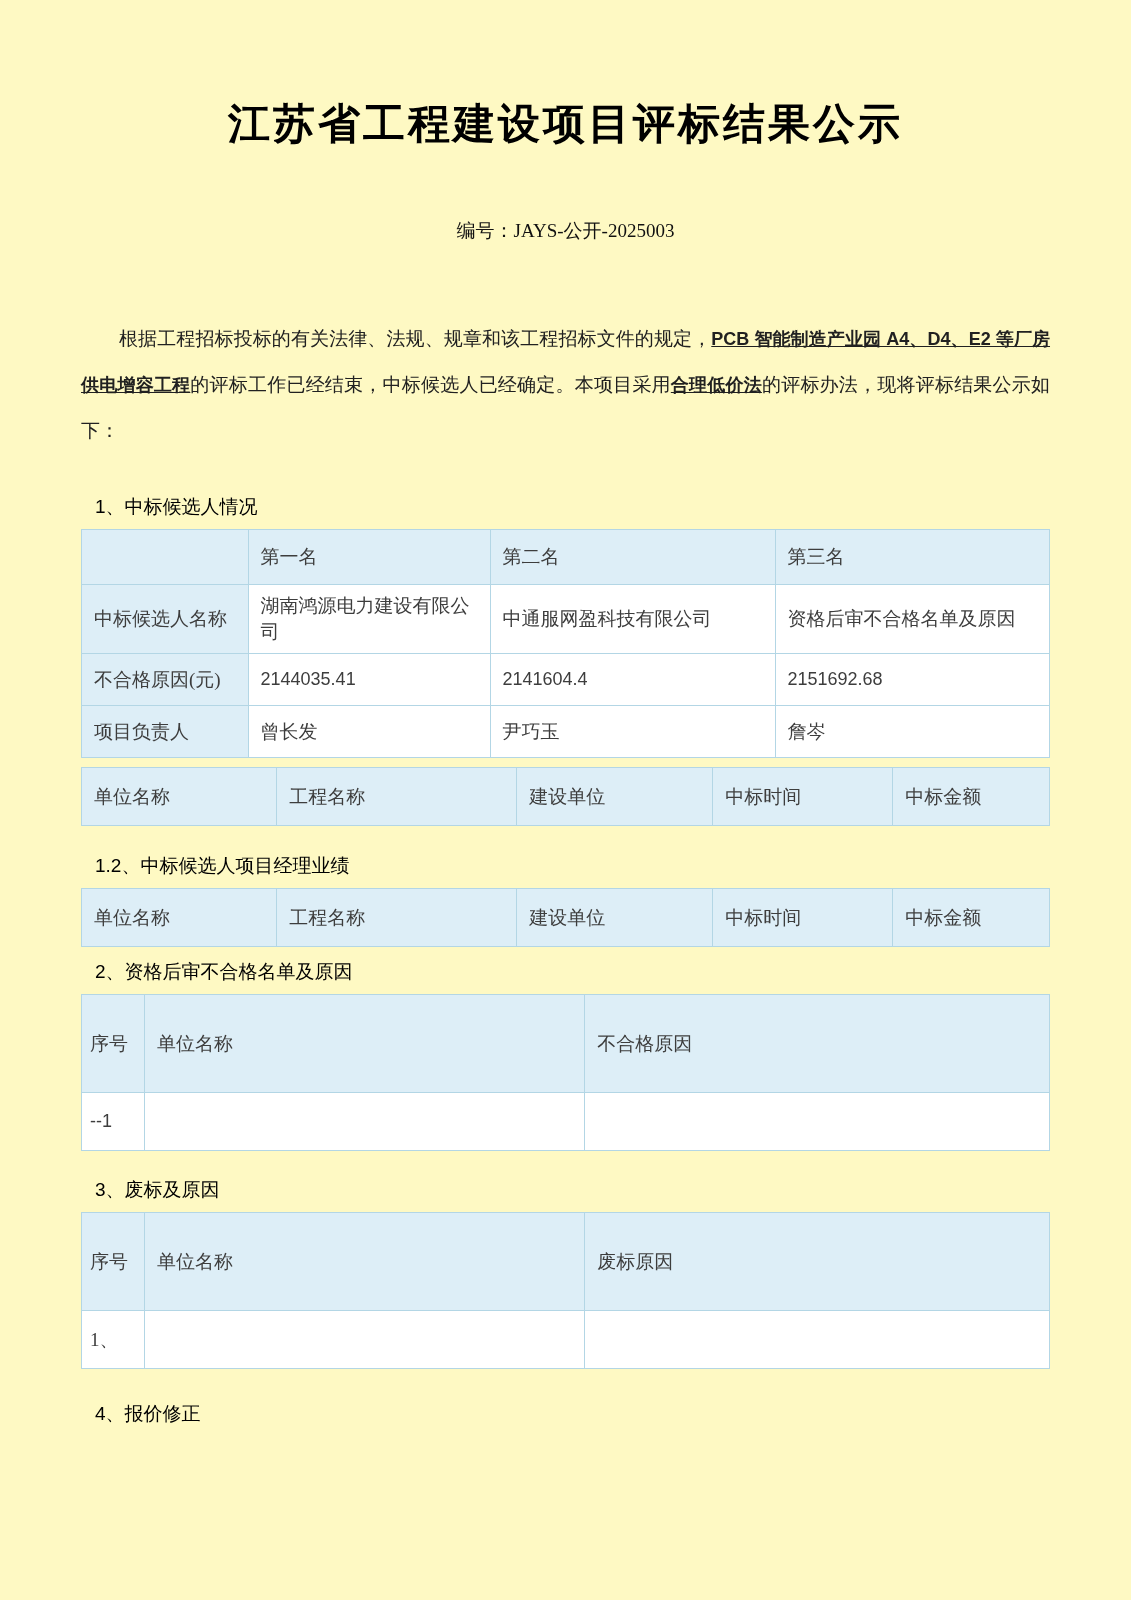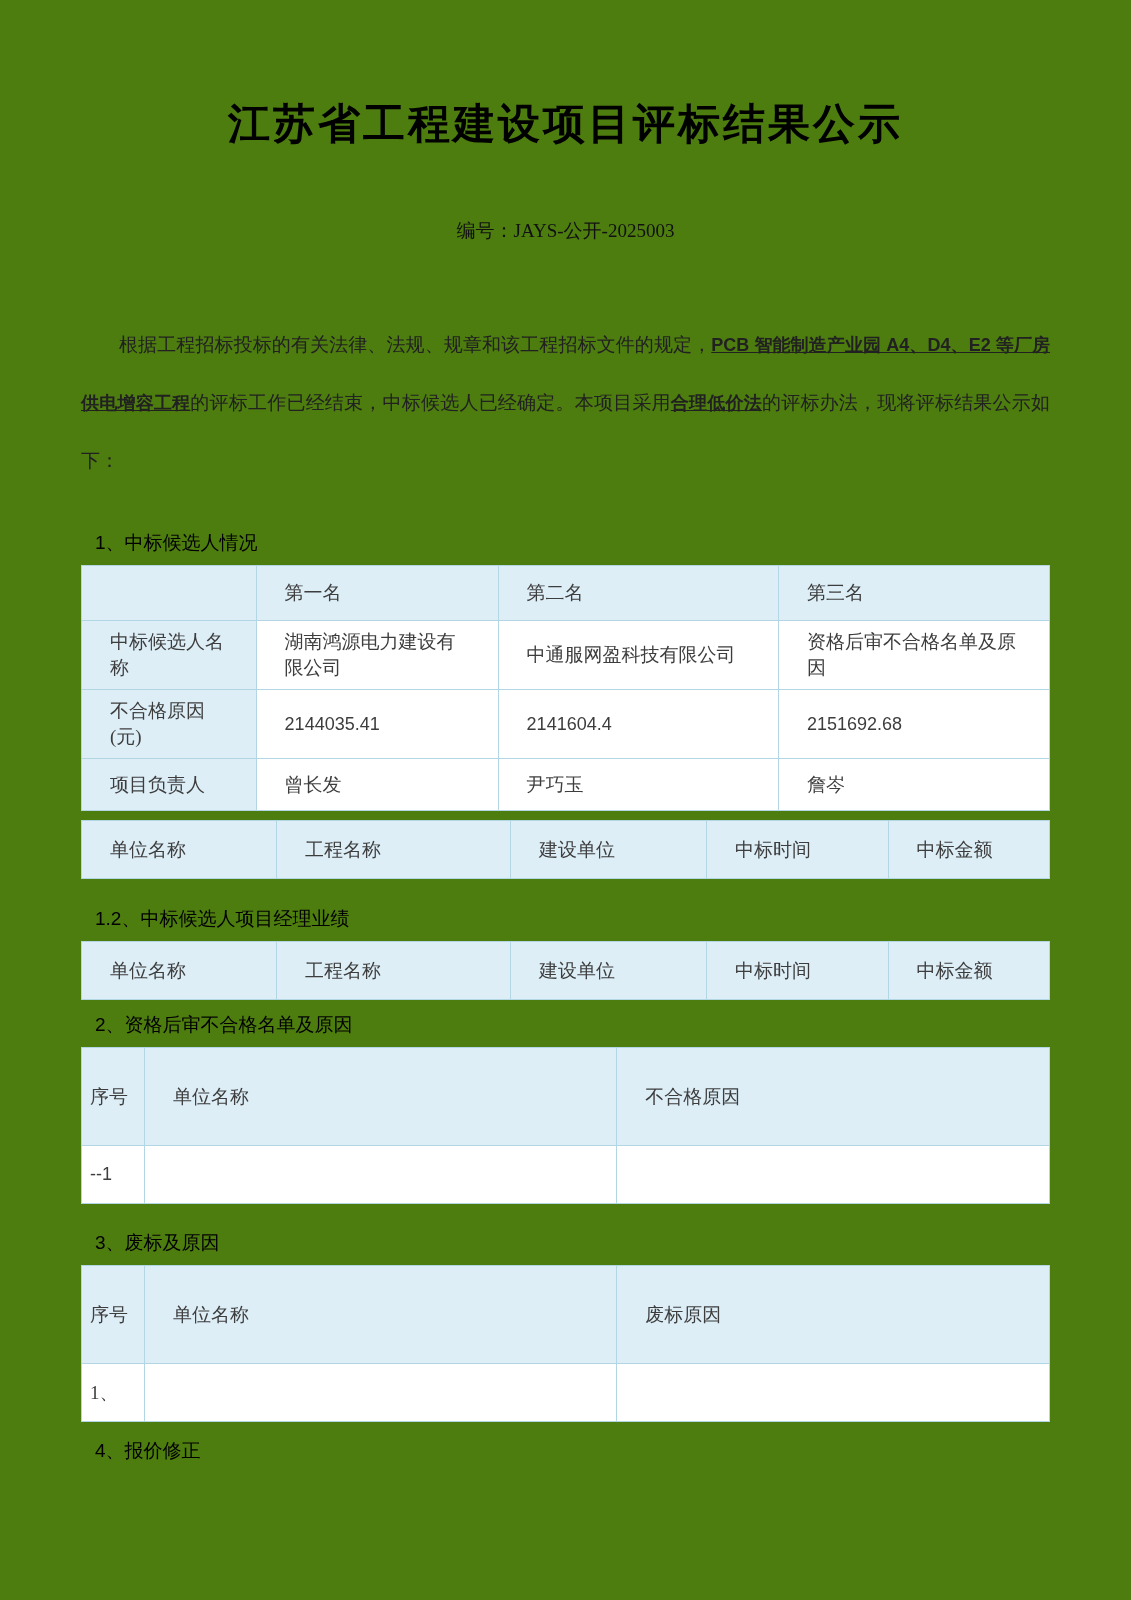--- a/index.html
+++ b/index.html
@@ -1,20 +1,20 @@
 <!DOCTYPE html>
 <html><head>
 <meta charset="utf-8">
 <style>
   html, body { margin: 0; padding: 0; background: #ffffff; }
   .page {
     width: 1131px;
     height: 1600px;
     margin: 0 auto;
-    background: #4d7c0f;
+    background: #fef9c3;
     font-family: "Liberation Serif", serif;
     color: #1a1a1a;
     overflow: hidden;
     box-sizing: border-box;
   }
   .content { padding: 0 81px; }
 
   .doc-title {
     margin: 0;
     padding-top: 96px;
@@ -27,21 +27,21 @@
   }
   .doc-number {
     margin-top: 66px;
     text-align: center;
     font-size: 19px;
     color: #111;
   }
   .intro {
     margin-top: 72px;
     font-size: 19px;
-    line-height: 58px;
+    line-height: 46px;
     text-align: justify;
     text-indent: 2em;
     color: #212121;
   }
   .intro .em {
     font-weight: bold;
     text-decoration: underline;
     font-family: "Liberation Sans", sans-serif;
     font-size: 18px;
   }
@@ -52,36 +52,36 @@
     font-size: 19px;
     color: #000;
     padding-left: 14px;
     margin: 0;
   }
   .h1  { margin-top: 40px; }
   .h11 { margin-top: 26px; }
   .h12 { margin-top: 27px; }
   .h2  { margin-top: 12px; }
   .h3  { margin-top: 26px; }
-  .h4  { margin-top: 16px; }
+  .h4  { margin-top: 32px; }
 
   table {
     width: 100%;
     border-collapse: collapse;
     table-layout: fixed;
     margin-top: 9px;
   }
   th, td {
     border: 1px solid #b3d6e5;
     font-size: 19px;
     font-weight: normal;
     color: #3d3d3d;
     text-align: left;
     vertical-align: middle;
-    padding: 8px 28px;
+    padding: 8px 12px;
     overflow: hidden;
     word-break: break-all;
   }
   th { background: #ddeef7; }
   td { background: #ffffff; }
 
   .tbl-candidates tr { height: 52px; }
   .tbl-candidates tr.head { height: 55px; }
   .tbl-candidates .c0 { width: 16.4%; }
   .tbl-candidates .c1 { width: 25.0%; }

